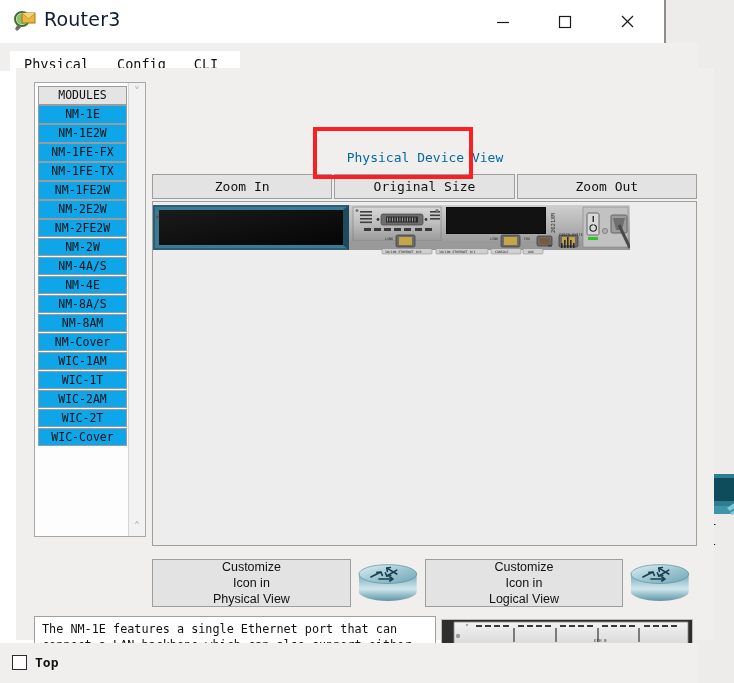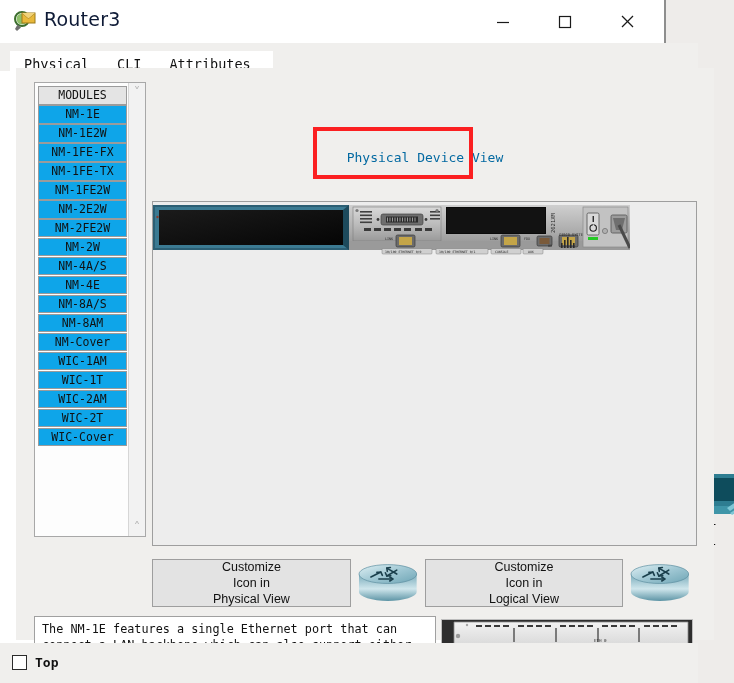--- a/index.html
+++ b/index.html
@@ -236,22 +236,22 @@
       <svg width="17" height="17" viewBox="0 0 17 17">
         <line x1="3" y1="3" x2="14" y2="14" stroke="#1a1a1a" stroke-width="1.2"></line>
         <line x1="14" y1="3" x2="3" y2="14" stroke="#1a1a1a" stroke-width="1.2"></line>
       </svg>
     </div>
   </div>
 
   <div id="tab-strip">
     <div id="tab-strip-inner">
       <div class="tab active">Physical</div>
+      <div class="tab">Config</div>
       <div class="tab">CLI</div>
-      <div class="tab">Attributes</div>
     </div>
   </div>
 
   <div id="client">
 
     <div id="module-panel">
       <div id="module-list">
         <div class="module-item header">MODULES</div>
         <div class="module-item">NM-1E</div>
         <div class="module-item">NM-1E2W</div>
@@ -273,20 +273,25 @@
         <div class="module-item">WIC-Cover</div>
       </div>
       <div id="module-scrollbar">
         <div class="sb-arrow">˅</div>
         <div class="sb-arrow">˄</div>
       </div>
     </div>
 
     <div id="device-view-title">Physical Device View</div>
 
+    <div id="zoom-bar">
+      <div class="zoom-btn">Zoom In</div>
+      <div class="zoom-btn">Original Size</div>
+      <div class="zoom-btn">Zoom Out</div>
+    </div>
 
     <div id="device-canvas">
       <svg id="router-chassis" viewBox="0 0 477 55">
 
         <rect x="0" y="2" width="196" height="45" fill="#2c5f74"></rect>
         <rect x="2" y="4" width="192" height="41" fill="#3b7a92"></rect>
         <rect x="6" y="7" width="184" height="35" fill="#121212"></rect>
         <path d="M6 7 L190 7 L190 42 L6 42 z" fill="url(#blkgrad)"></path>
         <circle cx="4.5" cy="14" r="1.2" fill="#8b3a2a"></circle>
         <path d="M190 7 L196 2 L196 47 L190 42 z" fill="#1d4a5c"></path>

